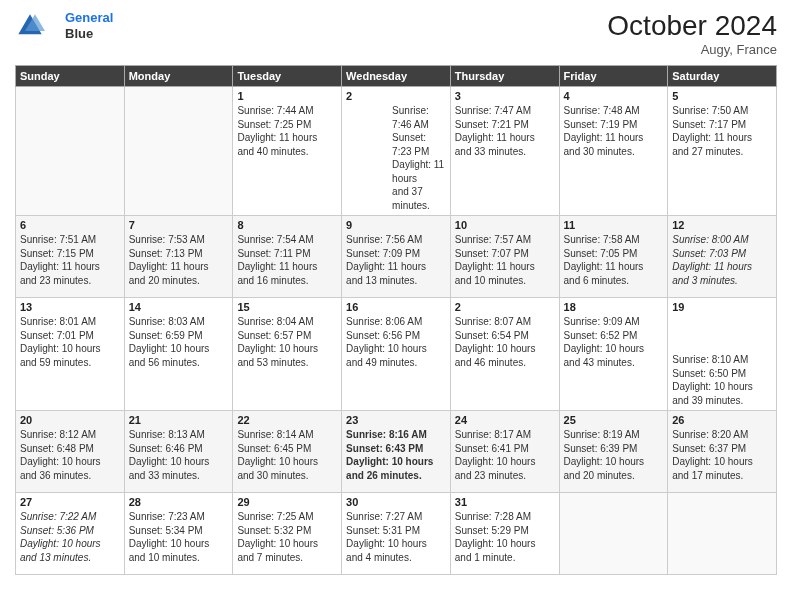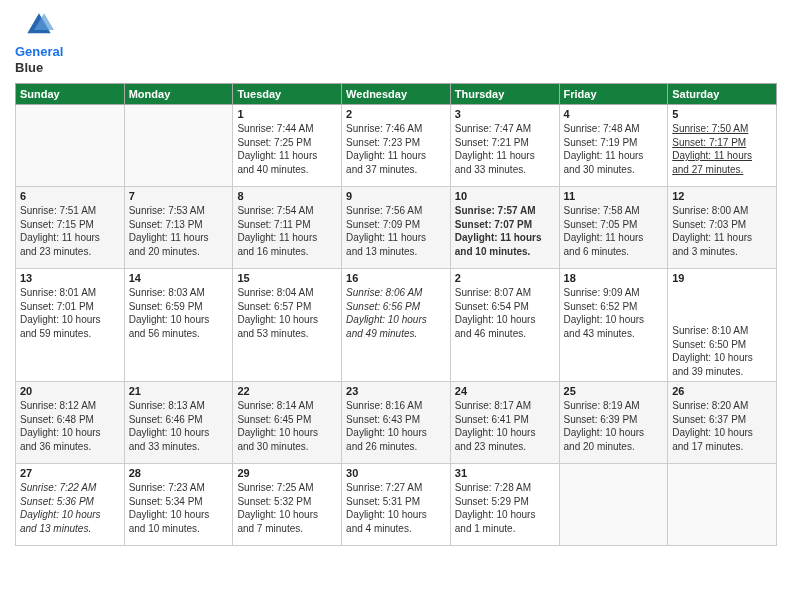--- a/index.html
+++ b/index.html
@@ -17,22 +17,21 @@
     }
     .header {
       display: flex;
       justify-content: space-between;
       align-items: flex-start;
       margin-bottom: 8px;
     }
     .logo {
       display: flex;
       align-items: center;
-      gap: 4px;
-      flex-direction: column;
+      gap: 20px;
     }
     .logo-text {
       font-size: 13px;
       font-weight: bold;
       color: #333;
       line-height: 1.2;
     }
     .logo-text .blue { color: #1a73e8; }
     .logo-icon {
       width: 30px;
@@ -49,21 +48,21 @@
     .location {
       font-size: 13px;
       color: #555;
     }
     .calendar {
       width: 100%;
       border-collapse: collapse;
       table-layout: fixed;
     }
     .calendar th {
-      background: #15803d;
+      background: #404040;
       color: #fff;
       font-size: 11px;
       font-weight: bold;
       padding: 4px 4px;
       text-align: left;
       border: 1px solid #aaa;
     }
     .calendar td {
       border: 1px solid #ccc;
       vertical-align: top;
@@ -99,20 +98,22 @@
     <div class="logo">
       <svg class="logo-icon" viewBox="0 0 36 36">
         <polygon points="18,4 32,28 4,28" fill="#2666b0"></polygon>
         <polygon points="24,4 36,24 12,24" fill="#5b9bd5" opacity="0.7"></polygon>
       </svg>
       <div class="logo-text">
         <span class="blue">General</span><br><span>Blue</span>
       </div>
     </div>
     <div class="title-area">
+      <div class="month-title">October 2024</div>
+      <div class="location">Augy, France</div>
     </div>
   </div>
 
   <table class="calendar">
     <thead>
       <tr>
         <th>Sunday</th>
         <th>Monday</th>
         <th>Tuesday</th>
         <th>Wednesday</th>
@@ -127,42 +128,42 @@
           <td class="empty-cell"></td>
           <td>
             <div class="day-num">1</div>
             <div class="day-info" style="white-space: pre-line;">Sunrise: 7:44 AM
 Sunset: 7:25 PM
 Daylight: 11 hours
 and 40 minutes.</div>
           </td>
           <td>
             <div class="day-num">2</div>
-            <div class="day-info" style="white-space: pre-line;">Sunrise: 7:46 AM
+            <div class="day-info" style="white-space: pre-line; margin-left: 46px;">Sunrise: 7:46 AM
 Sunset: 7:23 PM
 Daylight: 11 hours
 and 37 minutes.</div>
           </td>
           <td>
             <div class="day-num">3</div>
             <div class="day-info" style="white-space: pre-line;">Sunrise: 7:47 AM
 Sunset: 7:21 PM
 Daylight: 11 hours
 and 33 minutes.</div>
           </td>
           <td>
             <div class="day-num">4</div>
             <div class="day-info" style="white-space: pre-line;">Sunrise: 7:48 AM
 Sunset: 7:19 PM
 Daylight: 11 hours
 and 30 minutes.</div>
           </td>
           <td>
             <div class="day-num">5</div>
-            <div class="day-info" style="white-space: pre-line; text-decoration: underline;">Sunrise: 7:50 AM
+            <div class="day-info" style="white-space: pre-line;">Sunrise: 7:50 AM
 Sunset: 7:17 PM
 Daylight: 11 hours
 and 27 minutes.</div>
           </td>
         </tr>
         <tr class="row-alt">
           <td>
             <div class="day-num">6</div>
             <div class="day-info" style="white-space: pre-line;">Sunrise: 7:51 AM
 Sunset: 7:15 PM
@@ -185,35 +186,35 @@
           </td>
           <td>
             <div class="day-num">9</div>
             <div class="day-info" style="white-space: pre-line;">Sunrise: 7:56 AM
 Sunset: 7:09 PM
 Daylight: 11 hours
 and 13 minutes.</div>
           </td>
           <td>
             <div class="day-num">10</div>
-            <div class="day-info" style="white-space: pre-line; font-weight: bold;">Sunrise: 7:57 AM
+            <div class="day-info" style="white-space: pre-line;">Sunrise: 7:57 AM
 Sunset: 7:07 PM
 Daylight: 11 hours
 and 10 minutes.</div>
           </td>
           <td>
             <div class="day-num">11</div>
             <div class="day-info" style="white-space: pre-line;">Sunrise: 7:58 AM
 Sunset: 7:05 PM
 Daylight: 11 hours
 and 6 minutes.</div>
           </td>
           <td>
             <div class="day-num">12</div>
-            <div class="day-info" style="white-space: pre-line;">Sunrise: 8:00 AM
+            <div class="day-info" style="white-space: pre-line; font-style: italic;">Sunrise: 8:00 AM
 Sunset: 7:03 PM
 Daylight: 11 hours
 and 3 minutes.</div>
           </td>
         </tr>
         <tr>
           <td>
             <div class="day-num">13</div>
             <div class="day-info" style="white-space: pre-line;">Sunrise: 8:01 AM
 Sunset: 7:01 PM
@@ -229,21 +230,21 @@
           </td>
           <td>
             <div class="day-num">15</div>
             <div class="day-info" style="white-space: pre-line;">Sunrise: 8:04 AM
 Sunset: 6:57 PM
 Daylight: 10 hours
 and 53 minutes.</div>
           </td>
           <td>
             <div class="day-num">16</div>
-            <div class="day-info" style="white-space: pre-line; font-style: italic;">Sunrise: 8:06 AM
+            <div class="day-info" style="white-space: pre-line;">Sunrise: 8:06 AM
 Sunset: 6:56 PM
 Daylight: 10 hours
 and 49 minutes.</div>
           </td>
           <td>
             <div class="day-num">2</div>
             <div class="day-info" style="white-space: pre-line;">Sunrise: 8:07 AM
 Sunset: 6:54 PM
 Daylight: 10 hours
 and 46 minutes.</div>
@@ -280,21 +281,21 @@
           </td>
           <td>
             <div class="day-num">22</div>
             <div class="day-info" style="white-space: pre-line;">Sunrise: 8:14 AM
 Sunset: 6:45 PM
 Daylight: 10 hours
 and 30 minutes.</div>
           </td>
           <td>
             <div class="day-num">23</div>
-            <div class="day-info" style="white-space: pre-line;">Sunrise: 8:16 AM
+            <div class="day-info" style="white-space: pre-line; font-weight: bold;">Sunrise: 8:16 AM
 Sunset: 6:43 PM
 Daylight: 10 hours
 and 26 minutes.</div>
           </td>
           <td>
             <div class="day-num">24</div>
             <div class="day-info" style="white-space: pre-line;">Sunrise: 8:17 AM
 Sunset: 6:41 PM
 Daylight: 10 hours
 and 23 minutes.</div>

